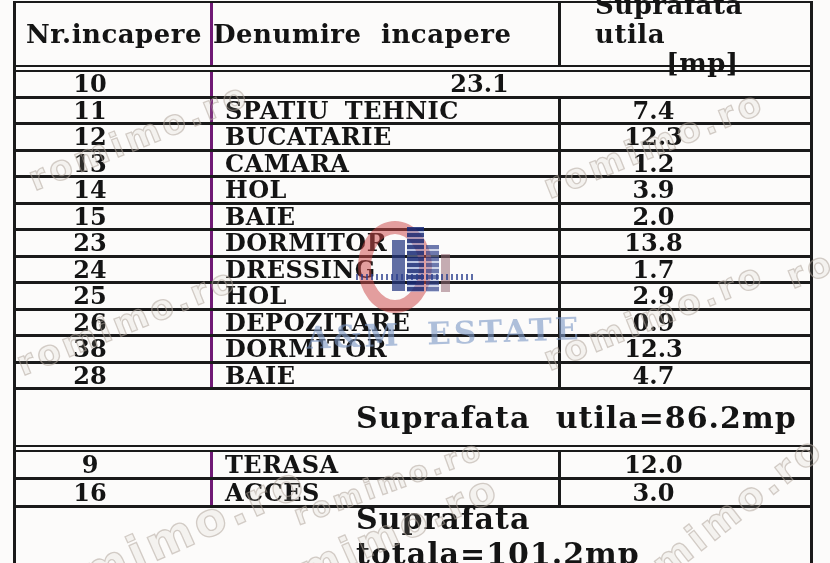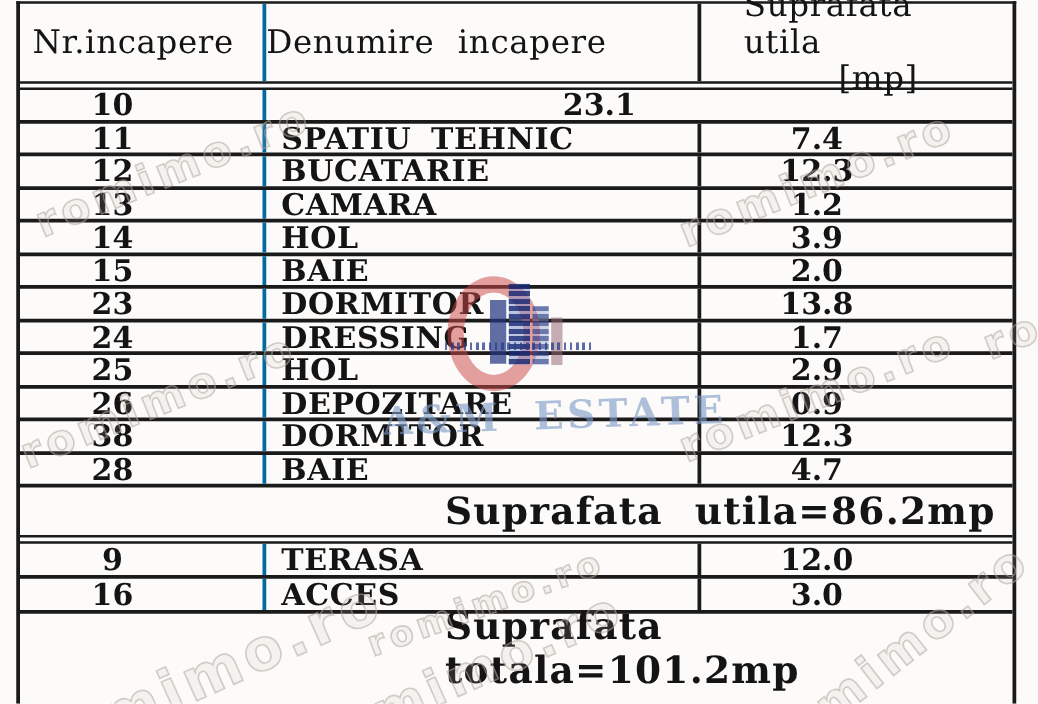--- a/index.html
+++ b/index.html
@@ -13,26 +13,26 @@
   
   .sheet{
     position:absolute;left:13px;top:1px;width:800px;height:562px;
     box-sizing:border-box;
     border-left:3px solid #1a1a1a;border-right:3px solid #1a1a1a;border-top:2px solid #1a1a1a;
   }
   .row{display:flex;box-sizing:border-box;border-bottom:3px solid #1a1a1a;}
   .row.head{height:69px;border-bottom:7px double #1a1a1a;}
   .row.data{height:26.5px;}
   .row.annex-a{height:28px;}
-  .row.merged-sub{height:45px;border-bottom:7px double #1a1a1a;}
+  .row.merged-sub{height:62px;border-bottom:7px double #1a1a1a;}
   .row.merged-total{height:56px;border-bottom:none;}
-  .c1{width:197px;box-sizing:border-box;border-right:3px solid #0369a1;display:flex;align-items:center;}
+  .c1{width:197px;box-sizing:border-box;border-right:3px solid #701a75;display:flex;align-items:center;}
   .c2{width:348px;box-sizing:border-box;border-right:3px solid #1a1a1a;display:flex;align-items:center;}
   .c3{flex:1;display:flex;align-items:center;}
-  .hcell{font-weight:400;font-size:26px;letter-spacing:0.5px;}
+  .hcell{font-weight:700;font-size:26px;letter-spacing:0.5px;}
   .h1{padding-left:10px;}
   .h2{padding-left:0;word-spacing:10px;}
   .h3{flex-direction:column;justify-content:center;padding-left:34px;line-height:29px;word-spacing:10px;}
   .num1{justify-content:center;padding-right:46px;font-weight:700;font-size:24px;line-height:23px;}
   .name2{padding-left:12px;font-weight:700;font-size:24px;line-height:23px;letter-spacing:0.5px;word-spacing:7px;}
   .num3{justify-content:center;padding-right:64px;font-weight:700;font-size:24px;line-height:23px;}
   .mergedlabel{display:flex;align-items:center;width:100%;box-sizing:border-box;
     padding-left:340px;font-weight:700;font-size:30px;letter-spacing:1px;word-spacing:14px;}
   
   .wmlayer{position:absolute;left:0;top:0;width:830px;height:563px;pointer-events:none;}

